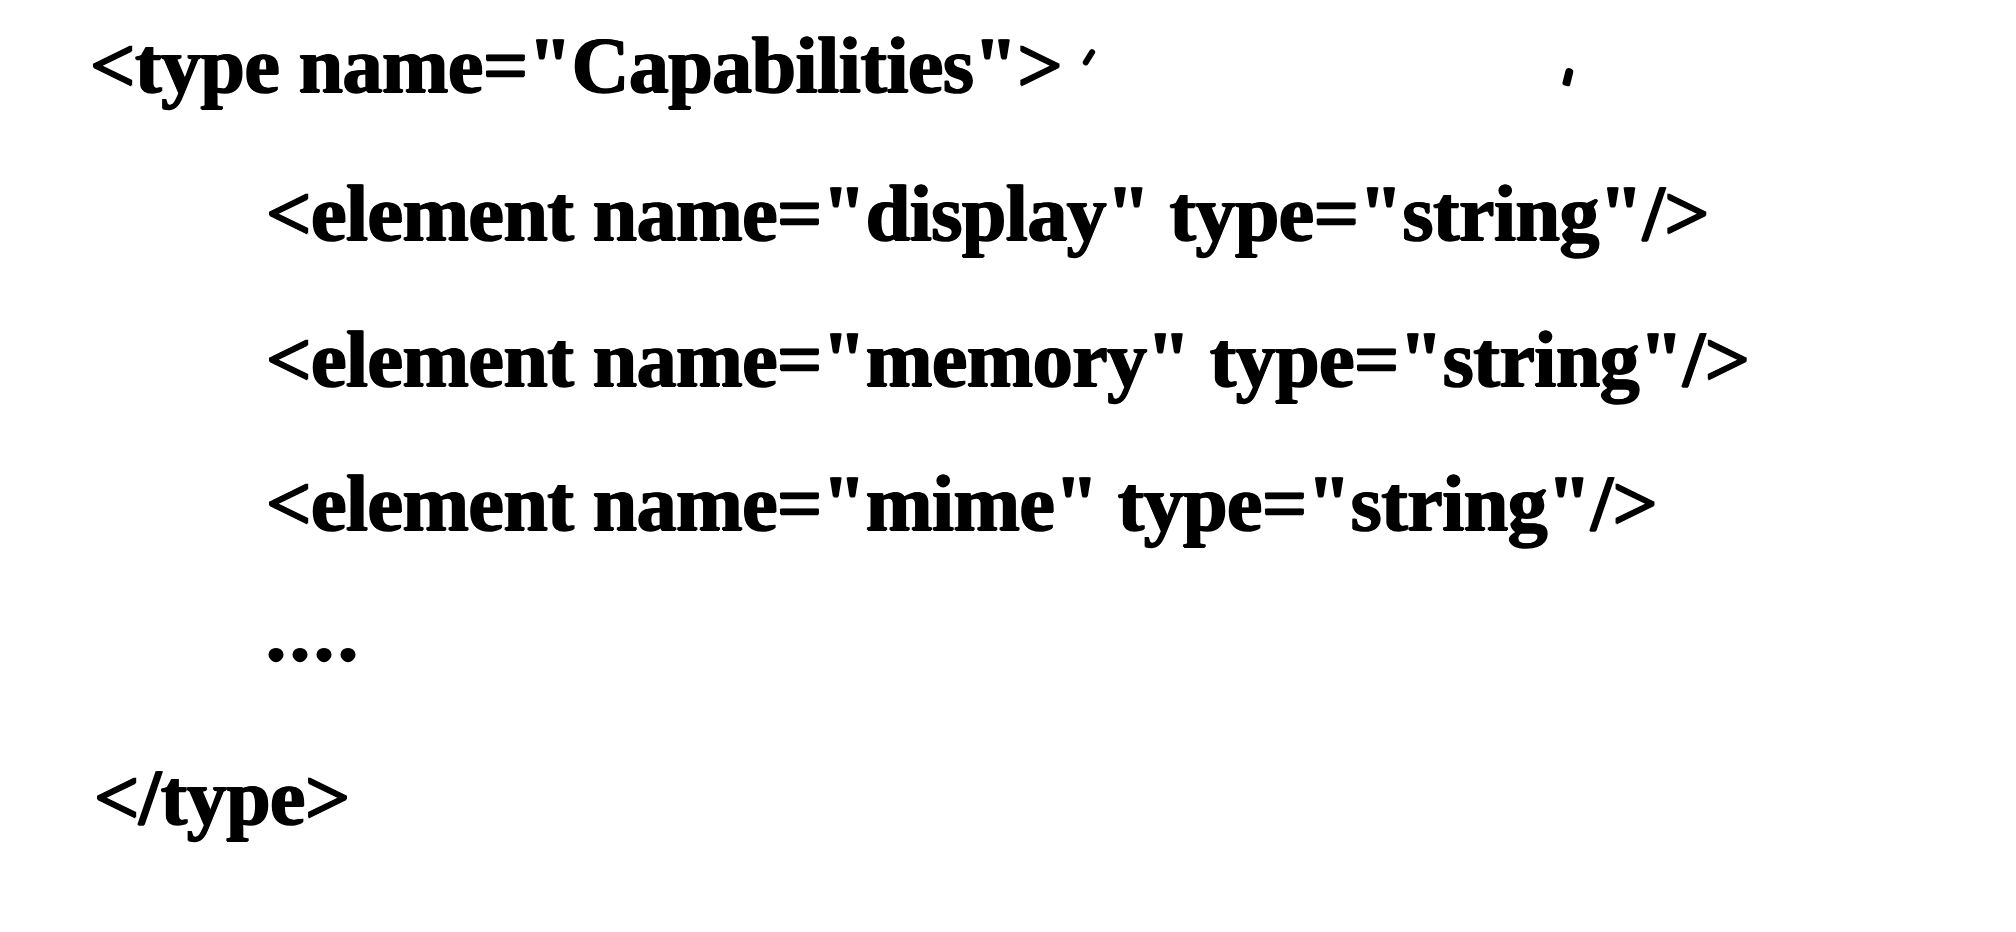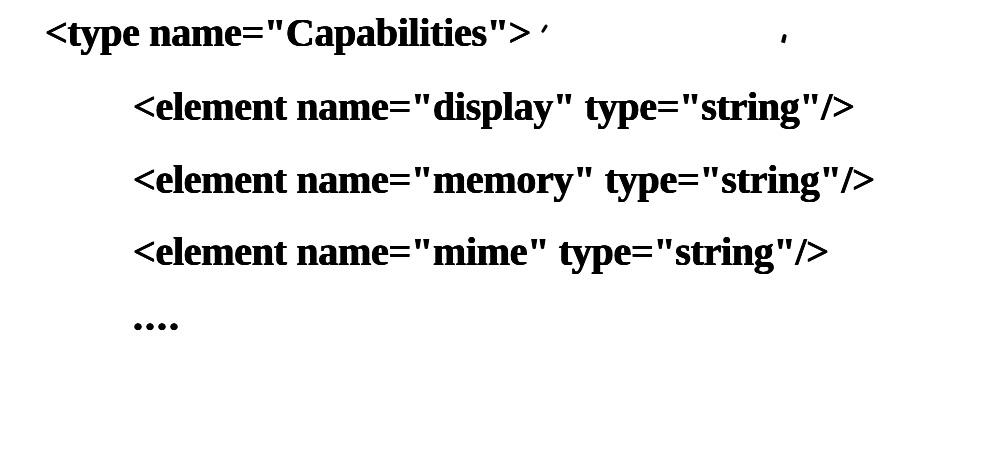--- a/index.html
+++ b/index.html
@@ -64,18 +64,19 @@
   <div class="code-line indent-0 l1">&lt;type name="Capabilities"&gt;</div>
 
   <div class="code-line indent-1 l2">&lt;element name="display" type="string"/&gt;</div>
 
   <div class="code-line indent-1 l3">&lt;element name="memory" type="string"/&gt;</div>
 
   <div class="code-line indent-1 l4">&lt;element name="mime" type="string"/&gt;</div>
 
   <div class="code-line indent-1 l5">....</div>
 
+  <div class="code-line indent-0 l6">&lt;/type&gt;</div>
 
   <div class="artifact artifact-tick"></div>
 
   <div class="artifact artifact-speck"></div>
 
 </div>
 
 </body></html>

